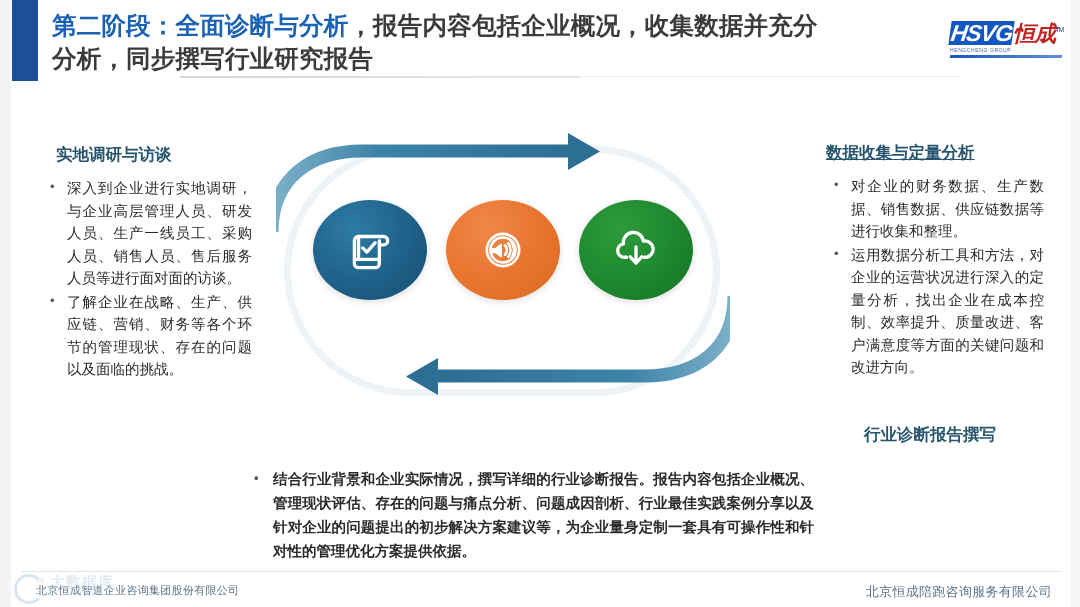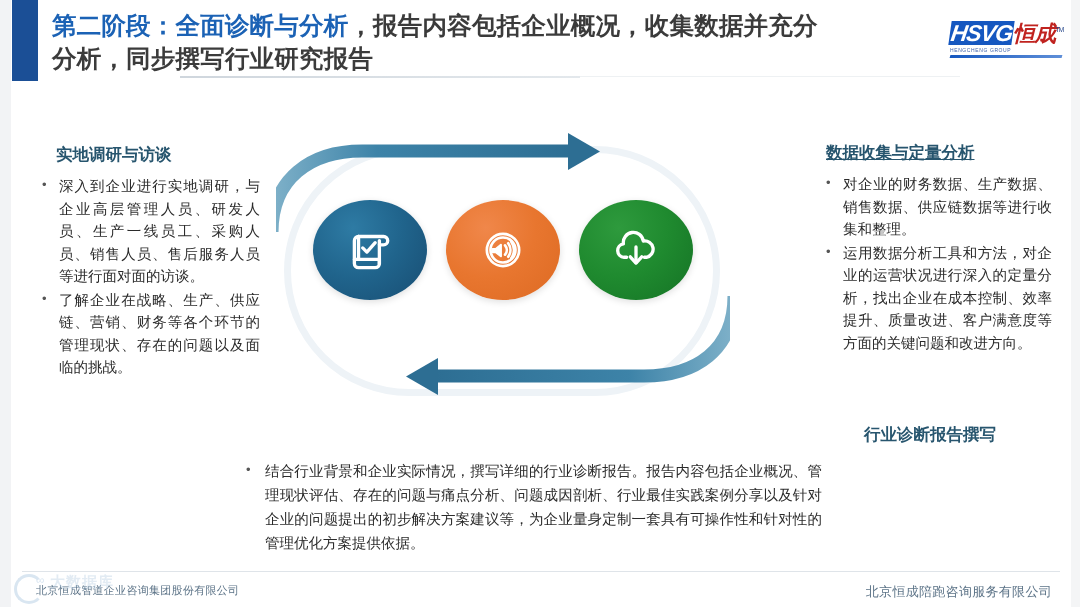--- a/index.html
+++ b/index.html
@@ -136,21 +136,21 @@
 
   .col-right {
     position: absolute;
     left: 818px; top: 141px;
     width: 238px;
   }
   .col-right .col-heading { padding-left: 8px; text-decoration: underline; }
 
   ul.bullets {
     list-style: none;
-    margin: 4px;
+    margin: 12px;
     padding: 0;
   }
   ul.bullets li {
     position: relative;
     padding-left: 21px;
     font-size: 14.5px;
     line-height: 22.5px;
     color: #2b2b2b;
     margin-bottom: 1px;
     text-align: justify;
@@ -216,20 +216,21 @@
   }
   .bottom-block {
     position: absolute;
     left: 236px; top: 455px;
     width: 590px;
   }
   .bottom-block ul.bullets li {
     font-size: 14.5px;
     line-height: 24px;
     padding-left: 25px;
+    font-weight: bold;
   }
   .bottom-block ul.bullets li::before { left: 6px; }
 
   
   .footer-rule {
     position: absolute;
     left: 22px; top: 571px;
     width: 1038px; height: 1px;
     background: #dfe4e9;
   }

